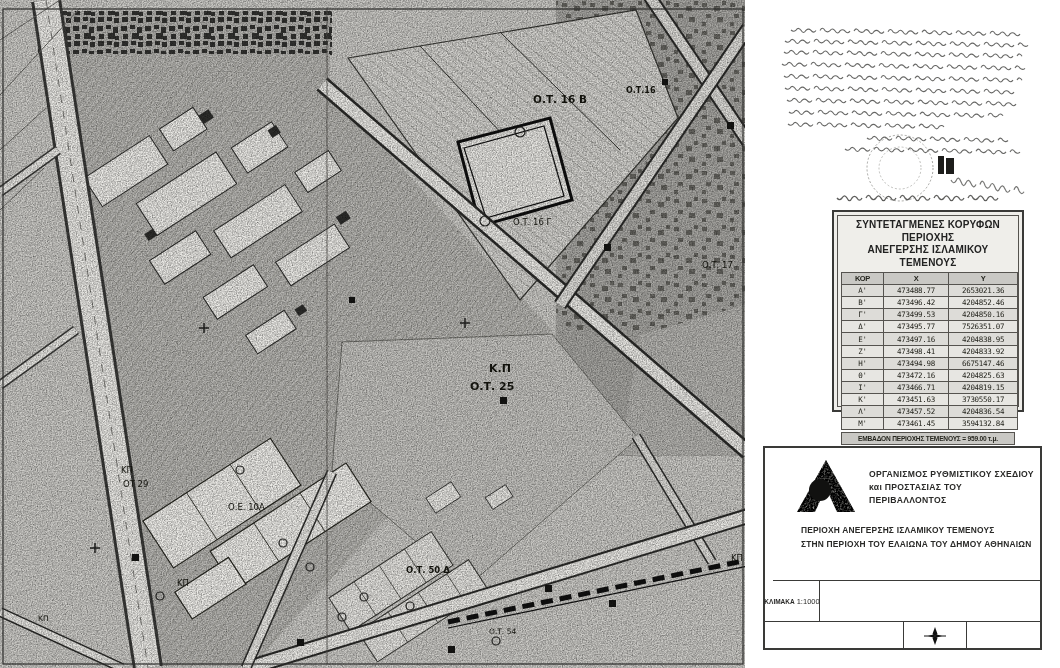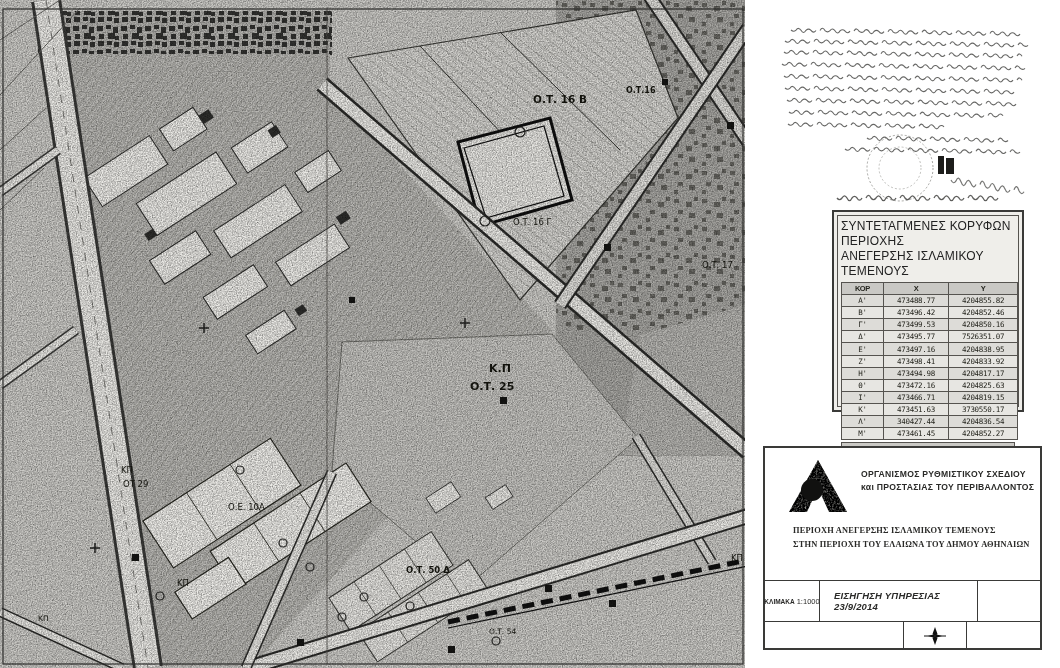--- a/index.html
+++ b/index.html
@@ -8,40 +8,40 @@
   
   #map-wrap{position:absolute;left:0;top:0;width:745px;height:668px;}
   #map-wrap svg{display:block;}
   
   #right-panel{position:absolute;left:745px;top:0;width:315px;height:668px;background:#fff;}
   #note{position:absolute;left:10px;top:10px;width:300px;height:200px;}
   
   #coords{position:absolute;left:87px;top:210px;width:192px;height:202px;
           border:2px solid #3a3a38;background:#efeeea;padding:3px;box-sizing:border-box;}
   #coords .ct-inner{border:1px solid #55534f;height:100%;box-sizing:border-box;padding:2px 3px;}
-  .ct-title{font-size:12px;font-weight:normal;line-height:1.25;
+  .ct-title{font-size:10px;font-weight:bold;text-align:center;line-height:1.25;
             letter-spacing:.2px;color:#222;padding:1px 0 3px 0;}
   table.ct{border-collapse:collapse;width:100%;}
   table.ct th,table.ct td{border:1px solid #55534f;font-size:7.5px;padding:0 13px;
        height:11.1px;text-align:center;font-family:"DejaVu Sans Mono",monospace;
        color:#26261f;letter-spacing:-0.3px;}
   table.ct th{background:#c9c8c4;font-weight:bold;font-family:"Liberation Sans",sans-serif;}
   table.ct tr:nth-child(odd) td{background:#dddcd8;}
   table.ct tr:nth-child(even) td{background:#e7e6e2;}
   .ct-footer{margin-top:2px;border:1px solid #55534f;background:#c9c8c4;font-size:6.6px;
        font-weight:bold;text-align:center;padding:2px 1px;color:#26261f;letter-spacing:-0.2px;}
   
   #tblock{position:absolute;left:18px;top:446px;width:279px;height:204px;
           border:2px solid #3a3a38;box-sizing:border-box;background:#fff;}
-  #tb-top{position:relative;height:132px;border-bottom:1.5px solid #3a3a38;}
+  #tb-top{position:relative;height:132px;border-bottom:1.5px solid #3a3a38;margin-left:8px;}
   #tb-logo{position:absolute;left:22px;top:10px;width:62px;height:58px;}
   .org-lines{position:absolute;left:96px;top:20px;font-size:8.6px;font-weight:bold;
        letter-spacing:.3px;line-height:1.5;color:#2a2a28;}
   .subj-lines{position:absolute;left:28px;top:76px;font-size:8.4px;font-weight:bold;
-       letter-spacing:.2px;line-height:1.65;color:#2a2a28;font-family:Liberation Serif, serif;}
+       letter-spacing:.2px;line-height:1.65;color:#2a2a28;}
   #tb-mid{display:flex;height:40px;border-bottom:1.5px solid #3a3a38;}
   #tb-scale{width:54px;border-right:1.5px solid #3a3a38;display:flex;flex-direction:row;
        align-items:center;justify-content:center;gap:2px;}
   #tb-scale .sl{font-size:6.5px;font-weight:bold;color:#2a2a28;}
   #tb-scale .sv{font-size:7.5px;color:#2a2a28;}
   #tb-sub{flex:1;display:flex;align-items:center;padding-left:14px;border-right:1.5px solid #3a3a38;
        font-size:9.5px;font-weight:bold;font-style:italic;color:#2a2a28;letter-spacing:.2px;}
   #tb-sub-right{width:62px;}
   #tb-bot{position:relative;height:28px;}
   #tb-compass-cell{position:absolute;left:138px;top:0;width:62px;height:100%;
@@ -301,21 +301,21 @@
               <tr>
                 <th>ΚΟΡ</th>
                 <th>Χ</th>
                 <th>Υ</th>
               </tr>
             </thead>
           <tbody id="ct-body">
               <tr>
                 <td>Α'</td>
                 <td>473488.77</td>
-                <td>4204855.82</td>
+                <td>2653021.36</td>
               </tr>
               <tr>
                 <td>Β'</td>
                 <td>473496.42</td>
                 <td>4204852.46</td>
               </tr>
               <tr>
                 <td>Γ'</td>
                 <td>473499.53</td>
                 <td>4204850.16</td>
@@ -331,46 +331,46 @@
                 <td>4204838.95</td>
               </tr>
               <tr>
                 <td>Ζ'</td>
                 <td>473498.41</td>
                 <td>4204833.92</td>
               </tr>
               <tr>
                 <td>Η'</td>
                 <td>473494.98</td>
-                <td>4204817.17</td>
+                <td>6675147.46</td>
               </tr>
               <tr>
                 <td>Θ'</td>
                 <td>473472.16</td>
                 <td>4204825.63</td>
               </tr>
               <tr>
                 <td>Ι'</td>
                 <td>473466.71</td>
                 <td>4204819.15</td>
               </tr>
               <tr>
                 <td>Κ'</td>
                 <td>473451.63</td>
                 <td>3730550.17</td>
               </tr>
               <tr>
                 <td>Λ'</td>
-                <td>340427.44</td>
+                <td>473457.52</td>
                 <td>4204836.54</td>
               </tr>
               <tr>
                 <td>Μ'</td>
                 <td>473461.45</td>
-                <td>4204852.27</td>
+                <td>3594132.84</td>
               </tr>
             </tbody>
         </table>
         <div class="ct-footer">ΕΜΒΑΔΟΝ ΠΕΡΙΟΧΗΣ ΤΕΜΕΝΟΥΣ = 959.00 τ.μ.</div>
       </div>
     </div>
 
     <div id="tblock">
       <div id="tb-top">
         <svg id="tb-logo" viewBox="0 0 62 58">
@@ -393,21 +393,20 @@
         <div class="subj-lines">
           <div>ΠΕΡΙΟΧΗ ΑΝΕΓΕΡΣΗΣ ΙΣΛΑΜΙΚΟΥ ΤΕΜΕΝΟΥΣ</div>
           <div>ΣΤΗΝ ΠΕΡΙΟΧΗ ΤΟΥ ΕΛΑΙΩΝΑ ΤΟΥ ΔΗΜΟΥ ΑΘΗΝΑΙΩΝ</div>
         </div>
       </div>
       <div id="tb-mid">
         <div id="tb-scale">
           <div class="sl">ΚΛΙΜΑΚΑ</div>
           <div class="sv">1:1000</div>
         </div>
-        <div id="tb-sub">ΕΙΣΗΓΗΣΗ ΥΠΗΡΕΣΙΑΣ 23/9/2014</div>
         <div id="tb-sub-right"></div>
       </div>
       <div id="tb-bot">
         <div id="tb-compass-cell">
           <svg width="22" height="18" viewBox="0 0 22 18">
             <line x1="0" y1="9" x2="22" y2="9" stroke="#111" stroke-width="1"></line>
             <polygon points="11,0 13.5,7 11,9 8.5,7" fill="#111"></polygon>
             <polygon points="11,18 13.5,11 11,9 8.5,11" fill="#111"></polygon>
             <polygon points="4,9 10,7.2 11,9 10,10.8" fill="#111"></polygon>
             <polygon points="18,9 12,7.2 11,9 12,10.8" fill="#111"></polygon>

